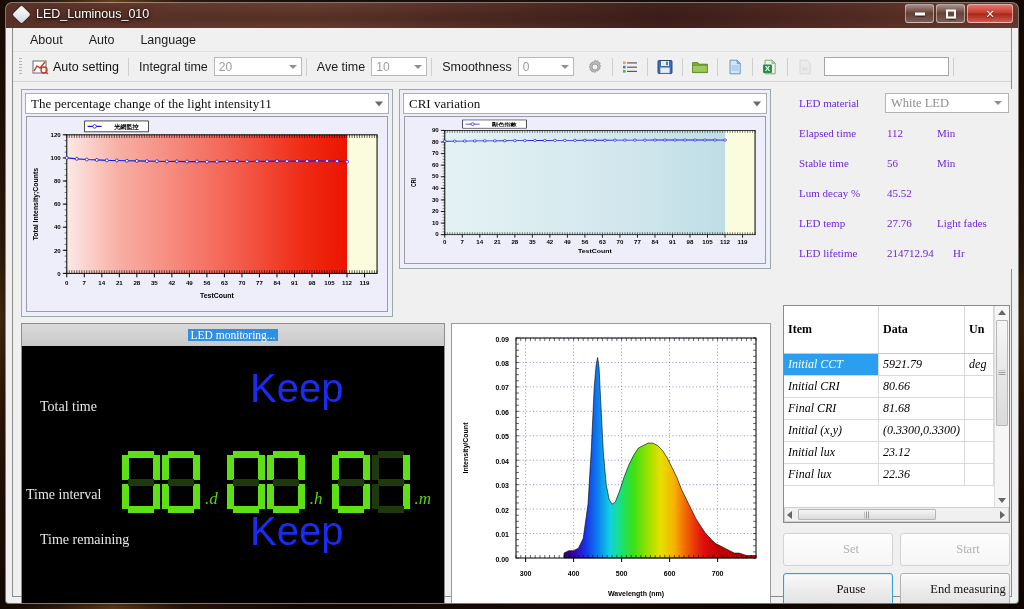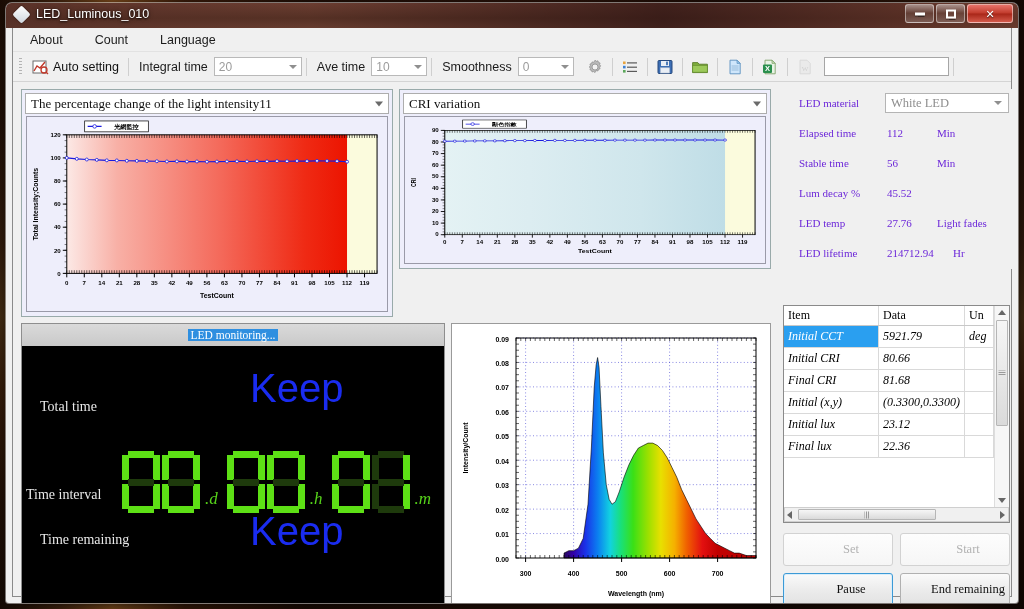--- a/index.html
+++ b/index.html
@@ -67,21 +67,21 @@
   .wbtn .min{ width:10px; height:3px; background:#fff; box-shadow:0 1px 1px rgba(0,0,0,.5);}
   .wbtn .max{ width:10px; height:9px; border:2px solid #fff; box-shadow:0 1px 1px rgba(0,0,0,.5);}
   
   .client{
     position:absolute; left:6px; top:25px; right:6px; bottom:6px;
     background:#f0f0f0; border:1px solid #8a8a8a;
     border-top:none;
   }
   
   .menubar{ height:24px; background:#f0f0f0; display:flex; align-items:center;
-    padding-left:14px; gap:26px; border-bottom:1px solid #e2e2e2;}
+    padding-left:14px; gap:20px; border-bottom:1px solid #e2e2e2;}
   .menu-item{ font-size:12.5px; color:#1b1b1b; cursor:default; padding:2px 3px;}
   
   .toolbar{ height:30px; background:#f0f0f0; display:flex; align-items:center;
     padding:0 4px 0 6px; gap:0; border-bottom:1px solid #d4d4d4;}
   .grip{ width:3px; height:18px; margin-right:4px;
     background:repeating-linear-gradient(180deg,#b4b4b4 0 1px,transparent 1px 3px);}
   .tb-label{ font-size:12.5px; color:#1b1b1b; white-space:nowrap; margin:0 6px;}
   .tb-btn{ display:flex; align-items:center; gap:4px; font-size:12.5px; color:#111; padding:2px 5px; cursor:default;}
   .sep{ width:1px; height:18px; background:#cfcfcf; margin:0 4px;}
   .combo{
@@ -112,21 +112,21 @@
   .ax{ font-family:"Liberation Sans",sans-serif; font-size:6.2px; fill:#000; font-weight:bold;}
   .axt{ font-family:"Liberation Sans",sans-serif; font-size:7px; fill:#000; font-weight:bold;}
   
   .info-row{ position:absolute; font-family:"Liberation Serif", serif; font-size:11px; color:#6d28d9; white-space:nowrap;}
   .info-combo{ position:absolute; height:20px; background:#fff; border:1px solid #b4b4b4; font-family:"Liberation Serif",serif;
     font-size:12.5px; color:#8e8e8e; display:flex; align-items:center; padding-left:5px;}
   
   .tbl{ position:absolute; background:#fff; border:1px solid #8a8a8a;}
   .tbl table{ border-collapse:collapse; width:100%; font-family:"Liberation Serif",serif; font-size:12px;}
   .tbl th{ background:#fff; border-right:1px solid #d9d9d9; border-bottom:1px solid #c8c8c8;
-    font-weight:normal; text-align:left; padding:2px 4px; height:17px; color:#000;}
+    font-weight:bold; text-align:left; padding:16px 4px; height:17px; color:#000;}
   .tbl td{ border-right:1px solid #d9d9d9; border-bottom:1px solid #d9d9d9; padding:1px 4px; height:22px; color:#000;font-style:italic;}
   .tbl tr.sel td:first-child{ background:#2a9ff0; color:#fff; }
   
   .btn{ position:absolute; border:1px solid #b0b0b0; border-radius:3px;
     background:linear-gradient(180deg,#fafafa,#ececec 50%,#e2e2e2);
     font-family:"Liberation Serif",serif; font-size:12.5px; color:#111;
     display:flex; align-items:center; justify-content:center;padding-left:26px;}
   .btn.disabled{ color:#b2b2b2; border-color:#d2d2d2; background:linear-gradient(180deg,#fdfdfd,#f6f6f6);}
   .btn.focus{ border:1px solid #3c9ad6; box-shadow:inset 0 0 0 1px #d9eefb;}
   
@@ -167,21 +167,21 @@
       <div class="wbtn close">
           <div class="g">✕</div>
         </div>
     </div>
   </div>
 
   <div class="client">
 
     <div class="menubar">
       <div class="menu-item">About</div>
-      <div class="menu-item">Count</div>
+      <div class="menu-item">Auto</div>
       <div class="menu-item">Language</div>
     </div>
 
     <div class="toolbar">
       <div class="grip"></div>
 
       <div class="tb-btn">
         <span class="ic">
           <svg width="18" height="18" viewBox="0 0 18 18">
             <rect x="2" y="3" width="13" height="12" fill="#fff" stroke="#6b6b6b" stroke-width="1"></rect>
@@ -1176,21 +1176,21 @@
           <div class="sb-thumb" style="position:absolute; left:13px; top:1px; bottom:1px; width:138px;">
             <div style="position:absolute;left:50%;top:50%;transform:translate(-50%,-50%);width:5px;height:7px;background:repeating-linear-gradient(90deg,#9a9a9a 0 1px,transparent 1px 2px);"></div>
           </div>
           <div style="position:absolute;right:3px;top:50%;transform:translateY(-50%);width:0;height:0;border-top:4px solid transparent;border-bottom:4px solid transparent;border-left:5px solid #666;"></div>
         </div>
       </div>
 
       <div class="btn disabled" style="left:770px; top:450px; width:110px; height:33px;">Set</div>
       <div class="btn disabled" style="left:887px; top:450px; width:110px; height:33px;">Start</div>
       <div class="btn focus" style="left:770px; top:490px; width:110px; height:33px;">Pause</div>
-      <div class="btn" style="left:887px; top:490px; width:110px; height:33px;">End remaining</div>
+      <div class="btn" style="left:887px; top:490px; width:110px; height:33px;">End measuring</div>
 
       <div class="panel" style="left:8px; top:240px; width:424px; height:288px; background:#000; border:1px solid #8e8e8e;">
         <div class="led-head">
           <span>LED monitoring...</span>
         </div>
         <div class="led-body">
           <div class="led-label" style="left:18px; top:53px;">Total time</div>
           <div class="keep" style="left:228px; top:20px;">Keep</div>
           <div class="led-label" style="left:4px; top:141px;">Time interval</div>
           <div class="led-label" style="left:18px; top:186px;">Time remaining</div>

